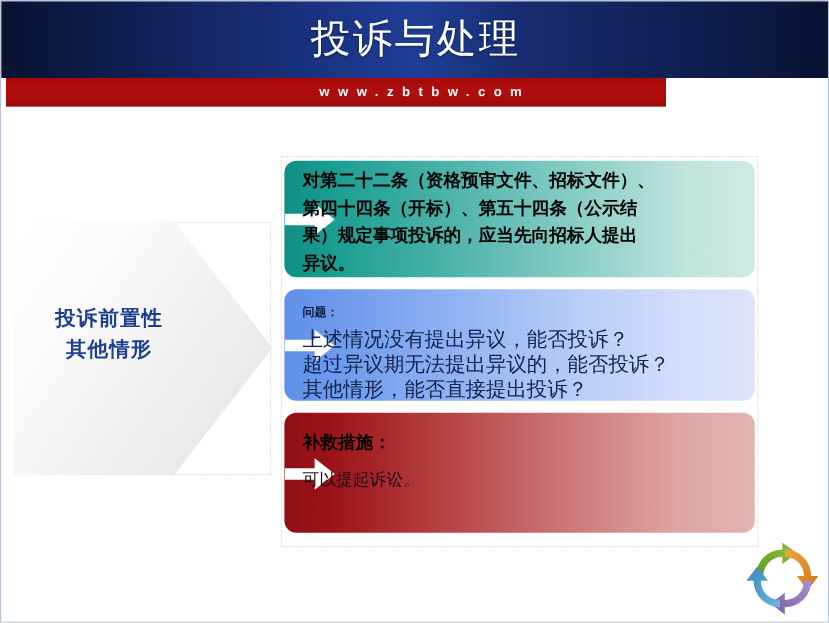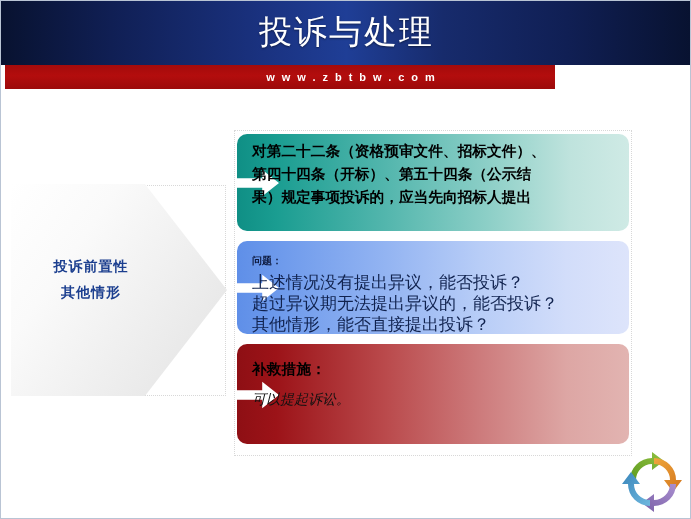--- a/index.html
+++ b/index.html
@@ -121,21 +121,21 @@
     clip-path: polygon(0% 0%, 62% 0%, 100% 50%, 62% 100%, 0% 100%);
   }
   .pentagon-label {
     position: absolute;
     left: 10px;
     top: 252px;
     width: 160px;
     text-align: center;
     color: #1c3f8f;
     font-family: "DejaVu Serif", "Liberation Serif", serif;
-    font-size: 14px;
+    font-size: 17px;
     font-weight: bold;
     line-height: 26px;
     letter-spacing: 1px;
   }
   .pentagon-label span { display: block; }
 
   
   .right-ph {
     position: absolute;
     left: 233px;
@@ -215,21 +215,20 @@
     font-family: "Liberation Sans", "DejaVu Sans", sans-serif;
     color: #10224e;
     font-size: 17px;
     line-height: 21px;
   }
   .line-sans-dark {
     font-family: "Liberation Sans", "DejaVu Sans", sans-serif;
     color: #111111;
     font-size: 14px;
     line-height: 21px;
-    font-style: italic;
   }
   .heading-blue {
     font-family: "DejaVu Serif", "Liberation Serif", serif;
     font-weight: bold;
     color: #0d1a3f;
     font-size: 10px;
     line-height: 22px;
   }
   .spacer-sm { height: 9px; }
 
@@ -263,20 +262,21 @@
   </div>
 
   <div class="right-ph"></div>
 
   <div class="card card-teal">
     <div class="arrow-notch"></div>
     <div class="card-body">
       <div class="line-teal">对第二十二条（资格预审文件、招标文件）、</div>
       <div class="line-teal">第四十四条（开标）、第五十四条（公示结</div>
       <div class="line-teal">果）规定事项投诉的，应当先向招标人提出</div>
+      <div class="line-teal">异议。</div>
     </div>
   </div>
 
   <div class="card card-blue">
     <div class="arrow-notch"></div>
     <div class="card-body">
       <div class="heading-blue">问题：</div>
       <div class="line-sans-navy">上述情况没有提出异议，能否投诉？</div>
       <div class="line-sans-navy">超过异议期无法提出异议的，能否投诉？</div>
       <div class="line-sans-navy">其他情形，能否直接提出投诉？</div>

